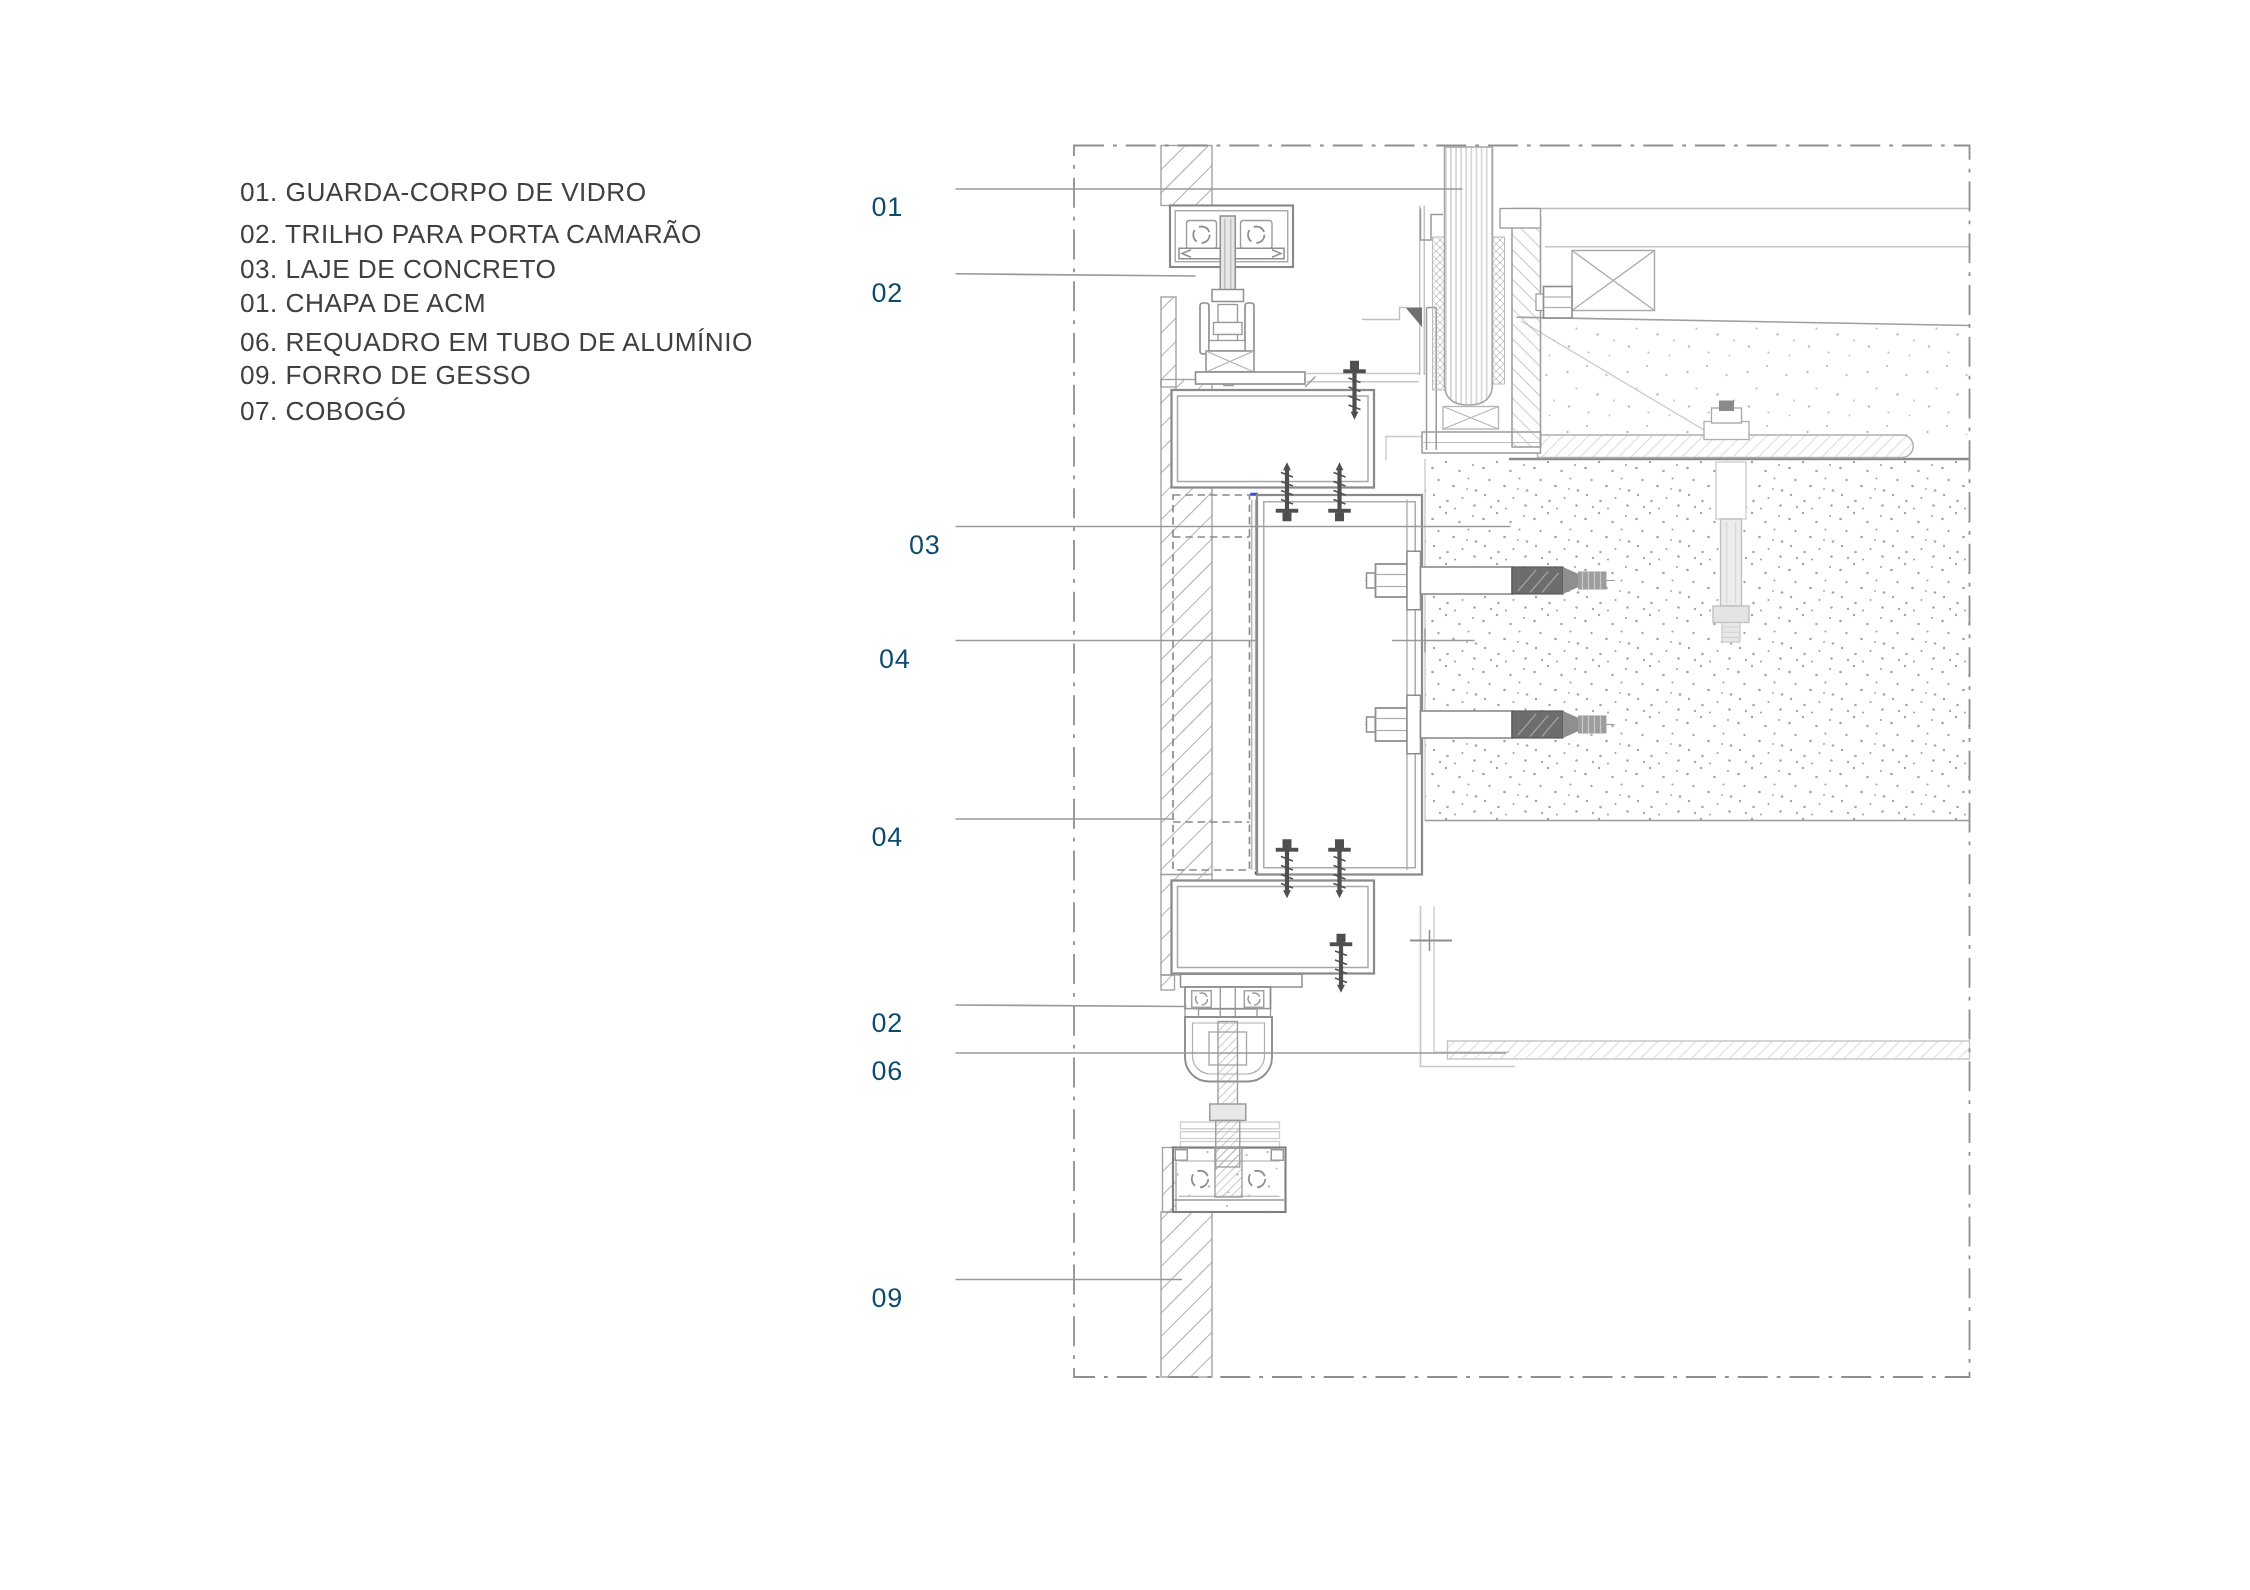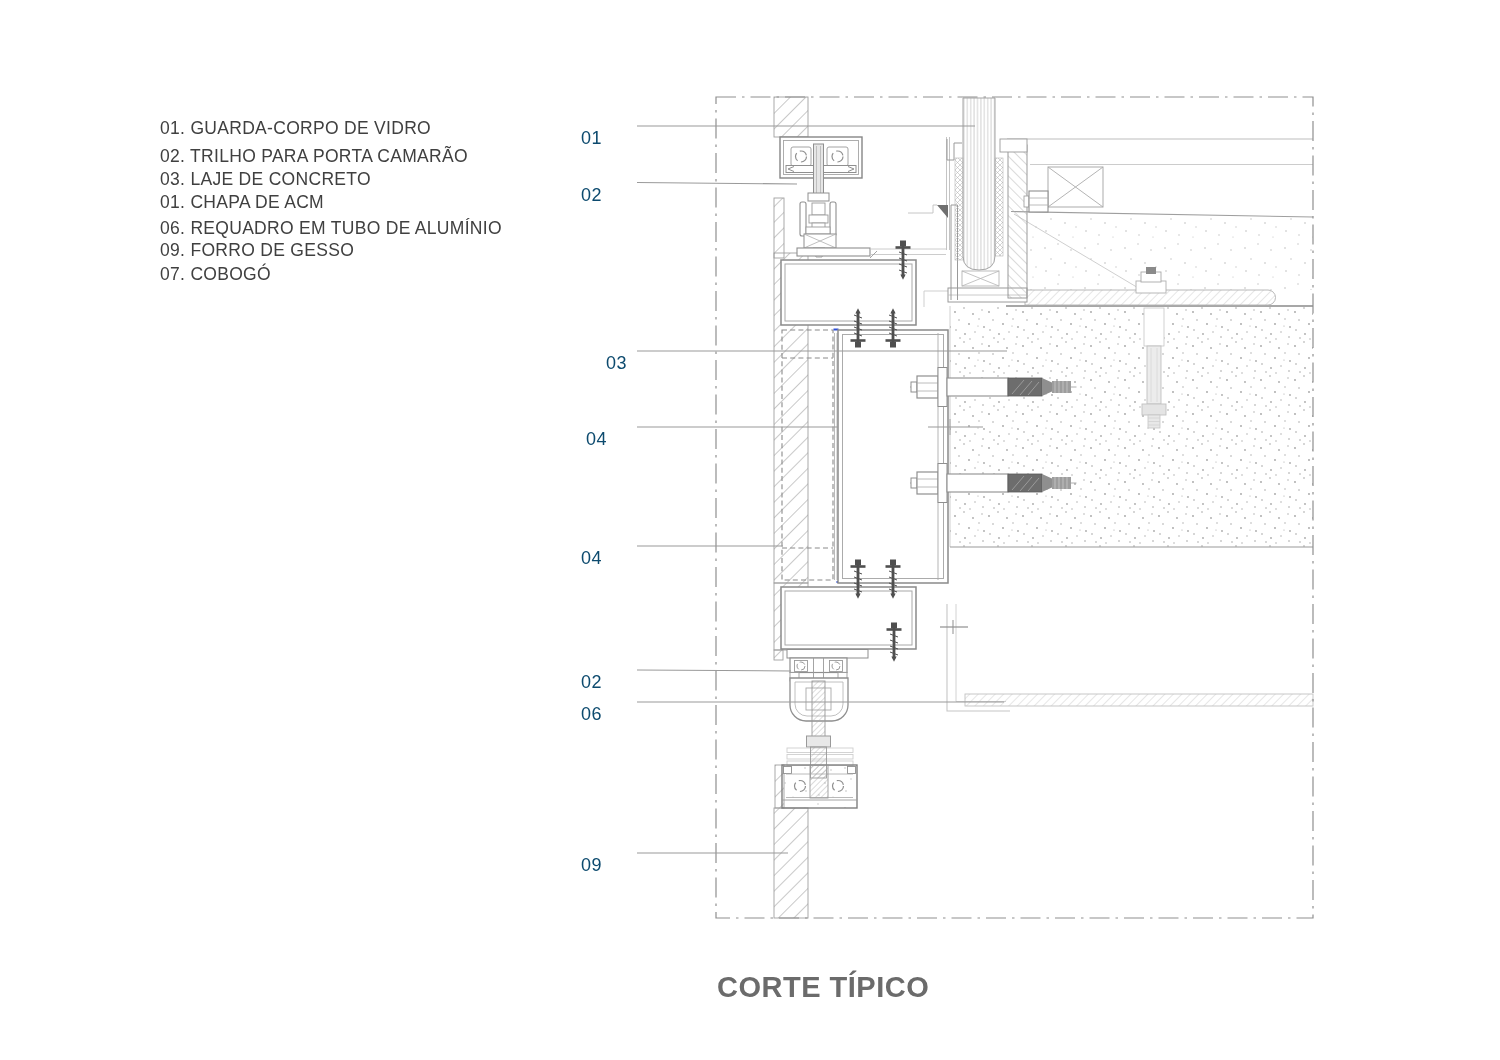--- a/index.html
+++ b/index.html
@@ -341,14 +341,13 @@
 
   <div class="callout" style="left:581px;top:115px">01</div>
   <div class="callout" style="left:581px;top:172px">02</div>
   <div class="callout" style="left:606px;top:340px">03</div>
   <div class="callout" style="left:586px;top:416px">04</div>
   <div class="callout" style="left:581px;top:535px">04</div>
   <div class="callout" style="left:581px;top:659px">02</div>
   <div class="callout" style="left:581px;top:691px">06</div>
   <div class="callout" style="left:581px;top:842px">09</div>
 
-  <div class="title">CORTE TÍPICO</div>
 </div>
 
 </body></html>

